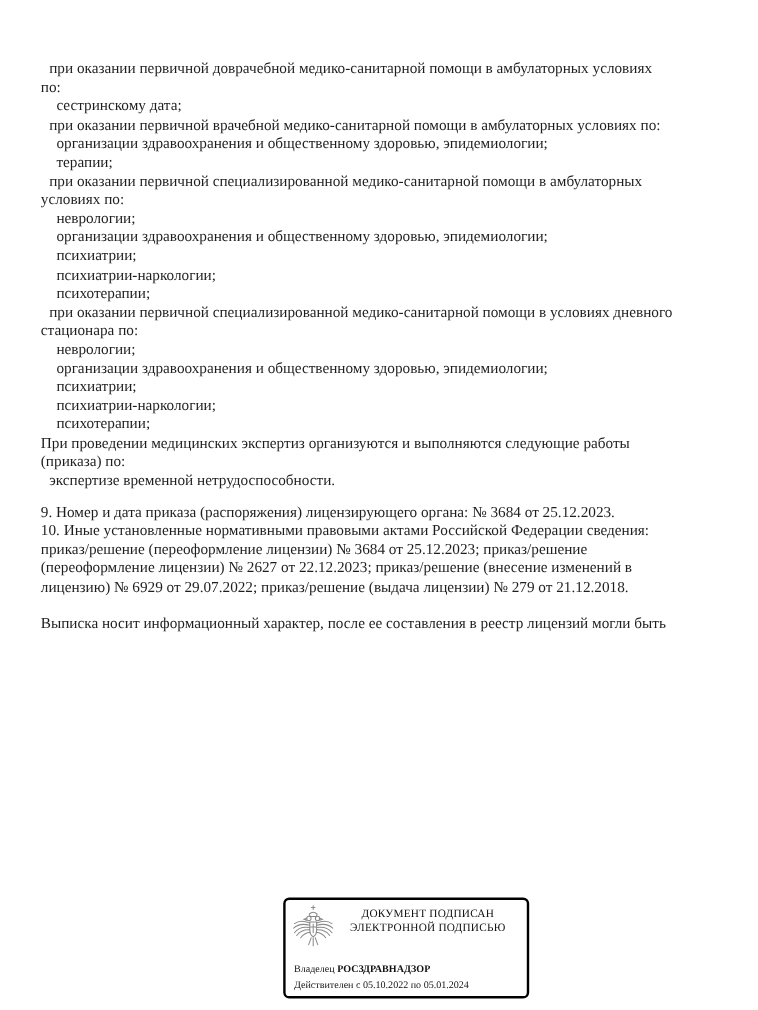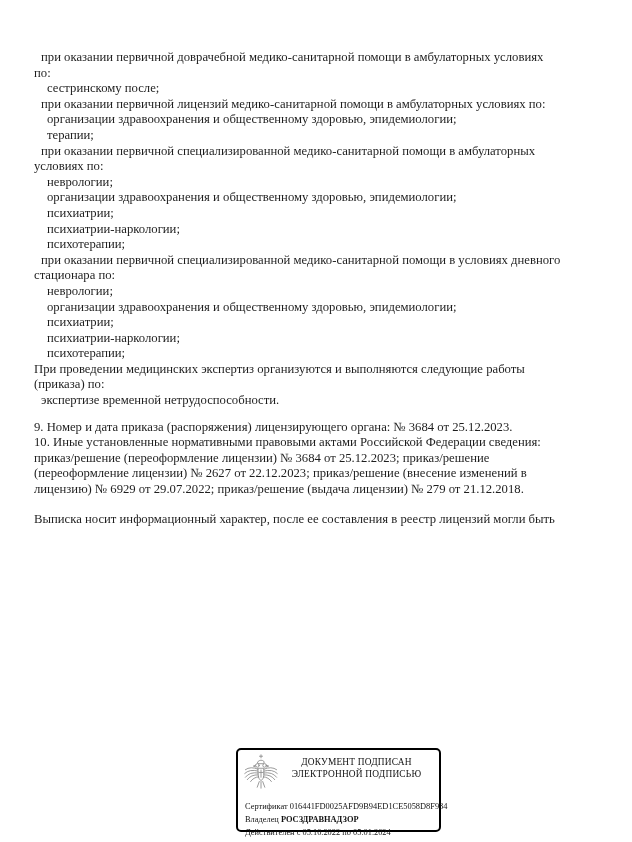--- a/index.html
+++ b/index.html
@@ -58,22 +58,22 @@
   .stamp-info .row { white-space: nowrap; }
 </style>
 </head>
 <body>
 
 <div class="page">
 
   <div class="doc">
       <div class="line ind1">при оказании первичной доврачебной медико-санитарной помощи в амбулаторных условиях</div>
       <div class="line ind0">по:</div>
-      <div class="line ind2">сестринскому после;</div>
-      <div class="line ind1">при оказании первичной лицензий медико-санитарной помощи в амбулаторных условиях по:</div>
+      <div class="line ind2">сестринскому дата;</div>
+      <div class="line ind1">при оказании первичной врачебной медико-санитарной помощи в амбулаторных условиях по:</div>
       <div class="line ind2">организации здравоохранения и общественному здоровью, эпидемиологии;</div>
       <div class="line ind2">терапии;</div>
       <div class="line ind1">при оказании первичной специализированной медико-санитарной помощи в амбулаторных</div>
       <div class="line ind0">условиях по:</div>
       <div class="line ind2">неврологии;</div>
       <div class="line ind2">организации здравоохранения и общественному здоровью, эпидемиологии;</div>
       <div class="line ind2">психиатрии;</div>
       <div class="line ind2">психиатрии-наркологии;</div>
       <div class="line ind2">психотерапии;</div>
       <div class="line ind1">при оказании первичной специализированной медико-санитарной помощи в условиях дневного</div>
@@ -130,24 +130,20 @@
           <path d="M20.8 29 L23 35"></path>
         </svg>
       </span>
       <div class="stamp-title">
         <div>ДОКУМЕНТ ПОДПИСАН</div>
         <div>ЭЛЕКТРОННОЙ ПОДПИСЬЮ</div>
       </div>
     </div>
     <div class="stamp-info">
       <div class="row">
-        <span>Сертификат</span>
-        <span>016441FD0025AFD9B94ED1CE5058D8F984</span>
-      </div>
-      <div class="row">
         <span>Владелец</span>
         <b>РОСЗДРАВНАДЗОР</b>
       </div>
       <div class="row">Действителен с 05.10.2022 по 05.01.2024</div>
     </div>
   </div>
 
 </div>
 
 </body></html>

